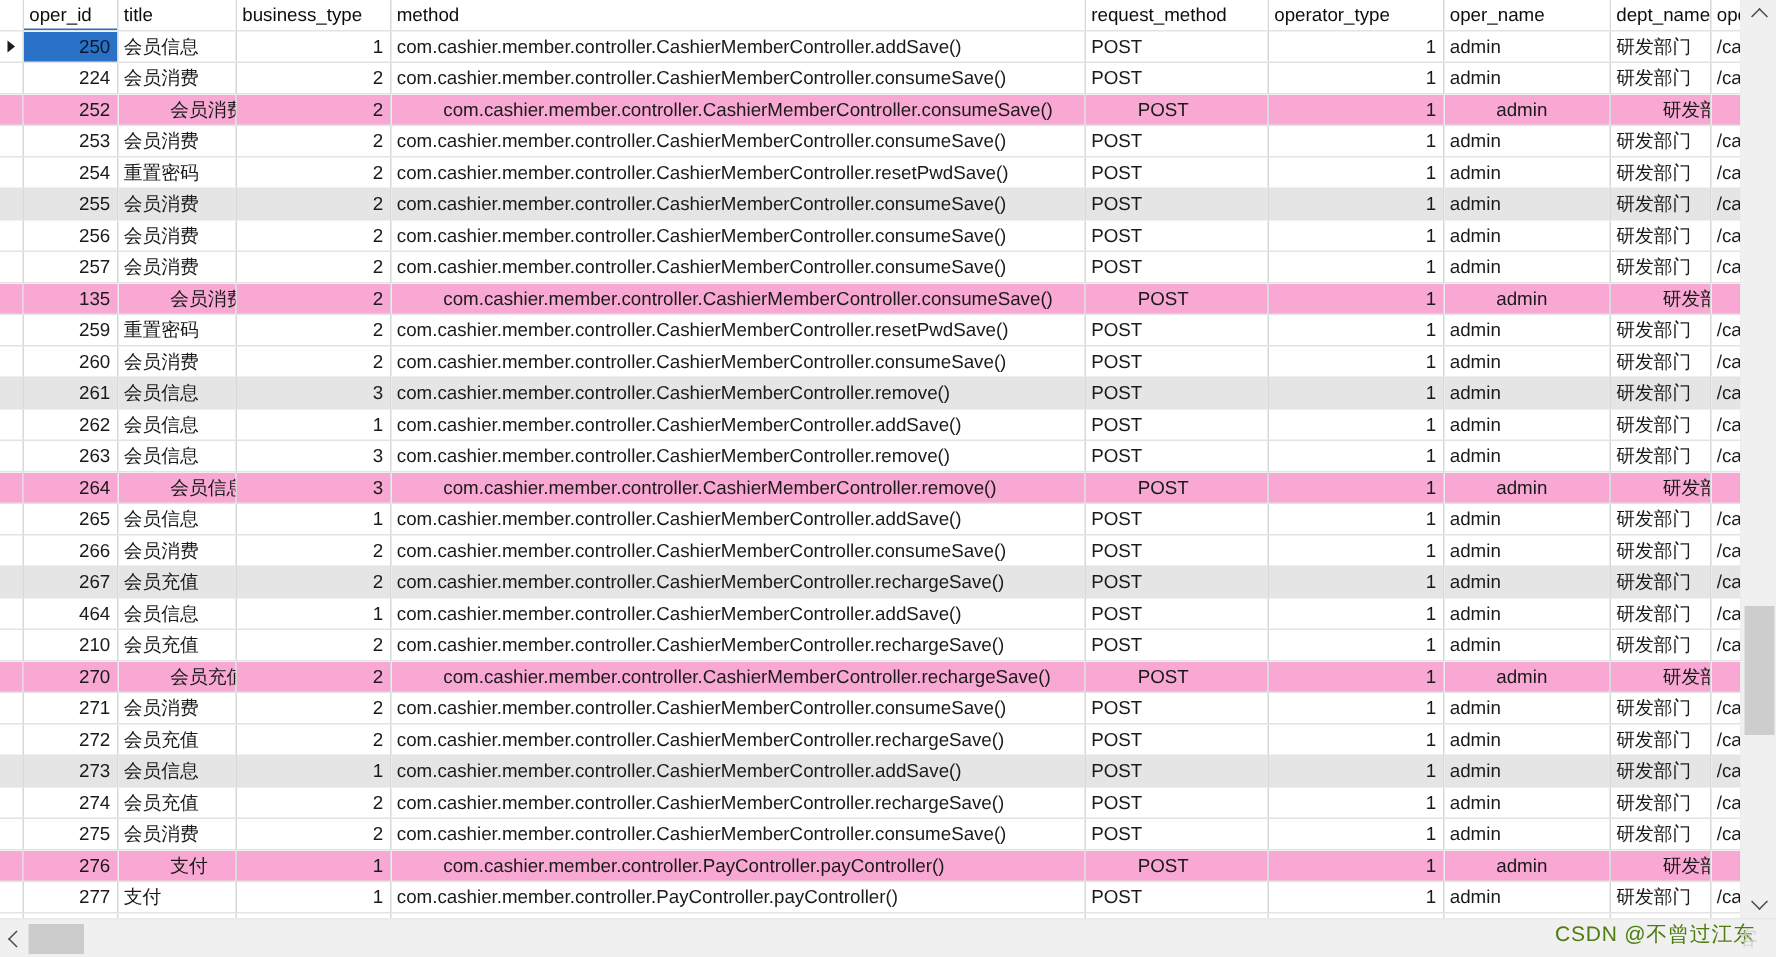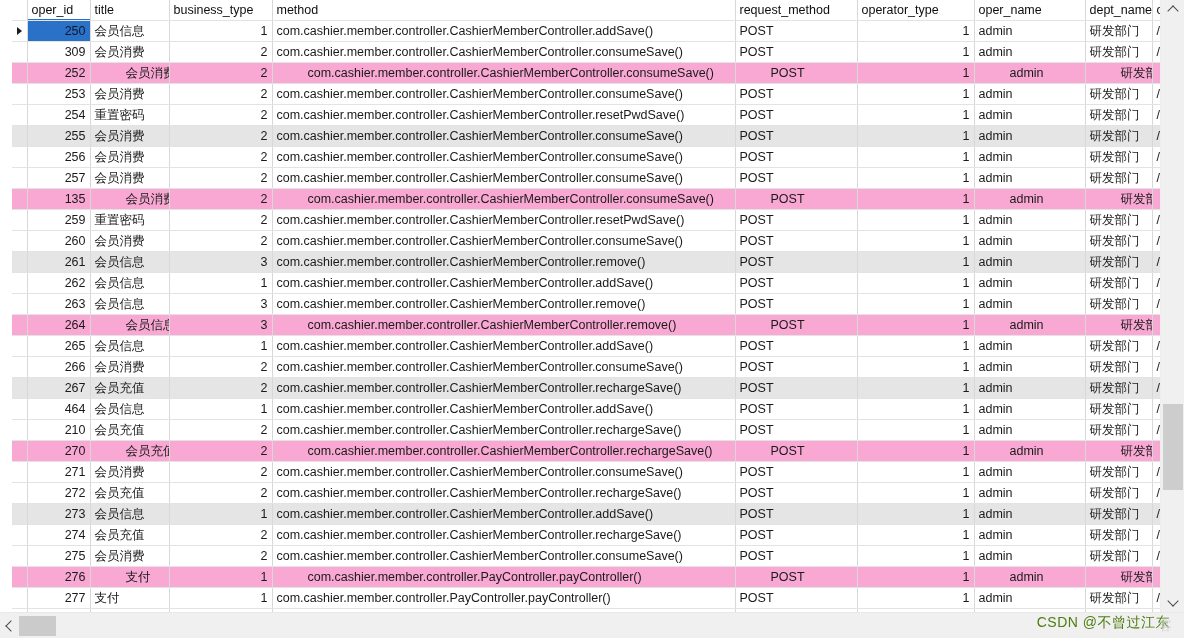--- a/index.html
+++ b/index.html
@@ -13,21 +13,21 @@
   #grid-wrap {
     position: relative;
     width: 1184px;
     height: 638px;
     background: #ffffff;
   }
 
   
   #table-viewport {
     position: absolute;
-    left: 12px; top: 0;
+    left: 0; top: 0;
     width: 1160px;
     height: 612px;
     overflow: hidden;
     background: #fff;
   }
   table.grid {
     border-collapse: collapse;
     table-layout: fixed;
     width: 1184px;
     font-size: 12.5px;
@@ -216,21 +216,21 @@
             <td class="w-bustype num">1</td>
             <td class="w-method txt">com.cashier.member.controller.CashierMemberController.addSave()</td>
             <td class="w-reqm txt">POST</td>
             <td class="w-optype num">1</td>
             <td class="w-opername txt">admin</td>
             <td class="w-deptname txt">研发部门</td>
             <td class="w-operurl txt">/cas</td>
           </tr>
           <tr class="r-white">
             <td class="c-marker"></td>
-            <td class="w-operid num">309</td>
+            <td class="w-operid num">224</td>
             <td class="w-title txt">会员消费</td>
             <td class="w-bustype num">2</td>
             <td class="w-method txt">com.cashier.member.controller.CashierMemberController.consumeSave()</td>
             <td class="w-reqm txt">POST</td>
             <td class="w-optype num">1</td>
             <td class="w-opername txt">admin</td>
             <td class="w-deptname txt">研发部门</td>
             <td class="w-operurl txt">/cas</td>
           </tr>
           <tr class="r-gray">

